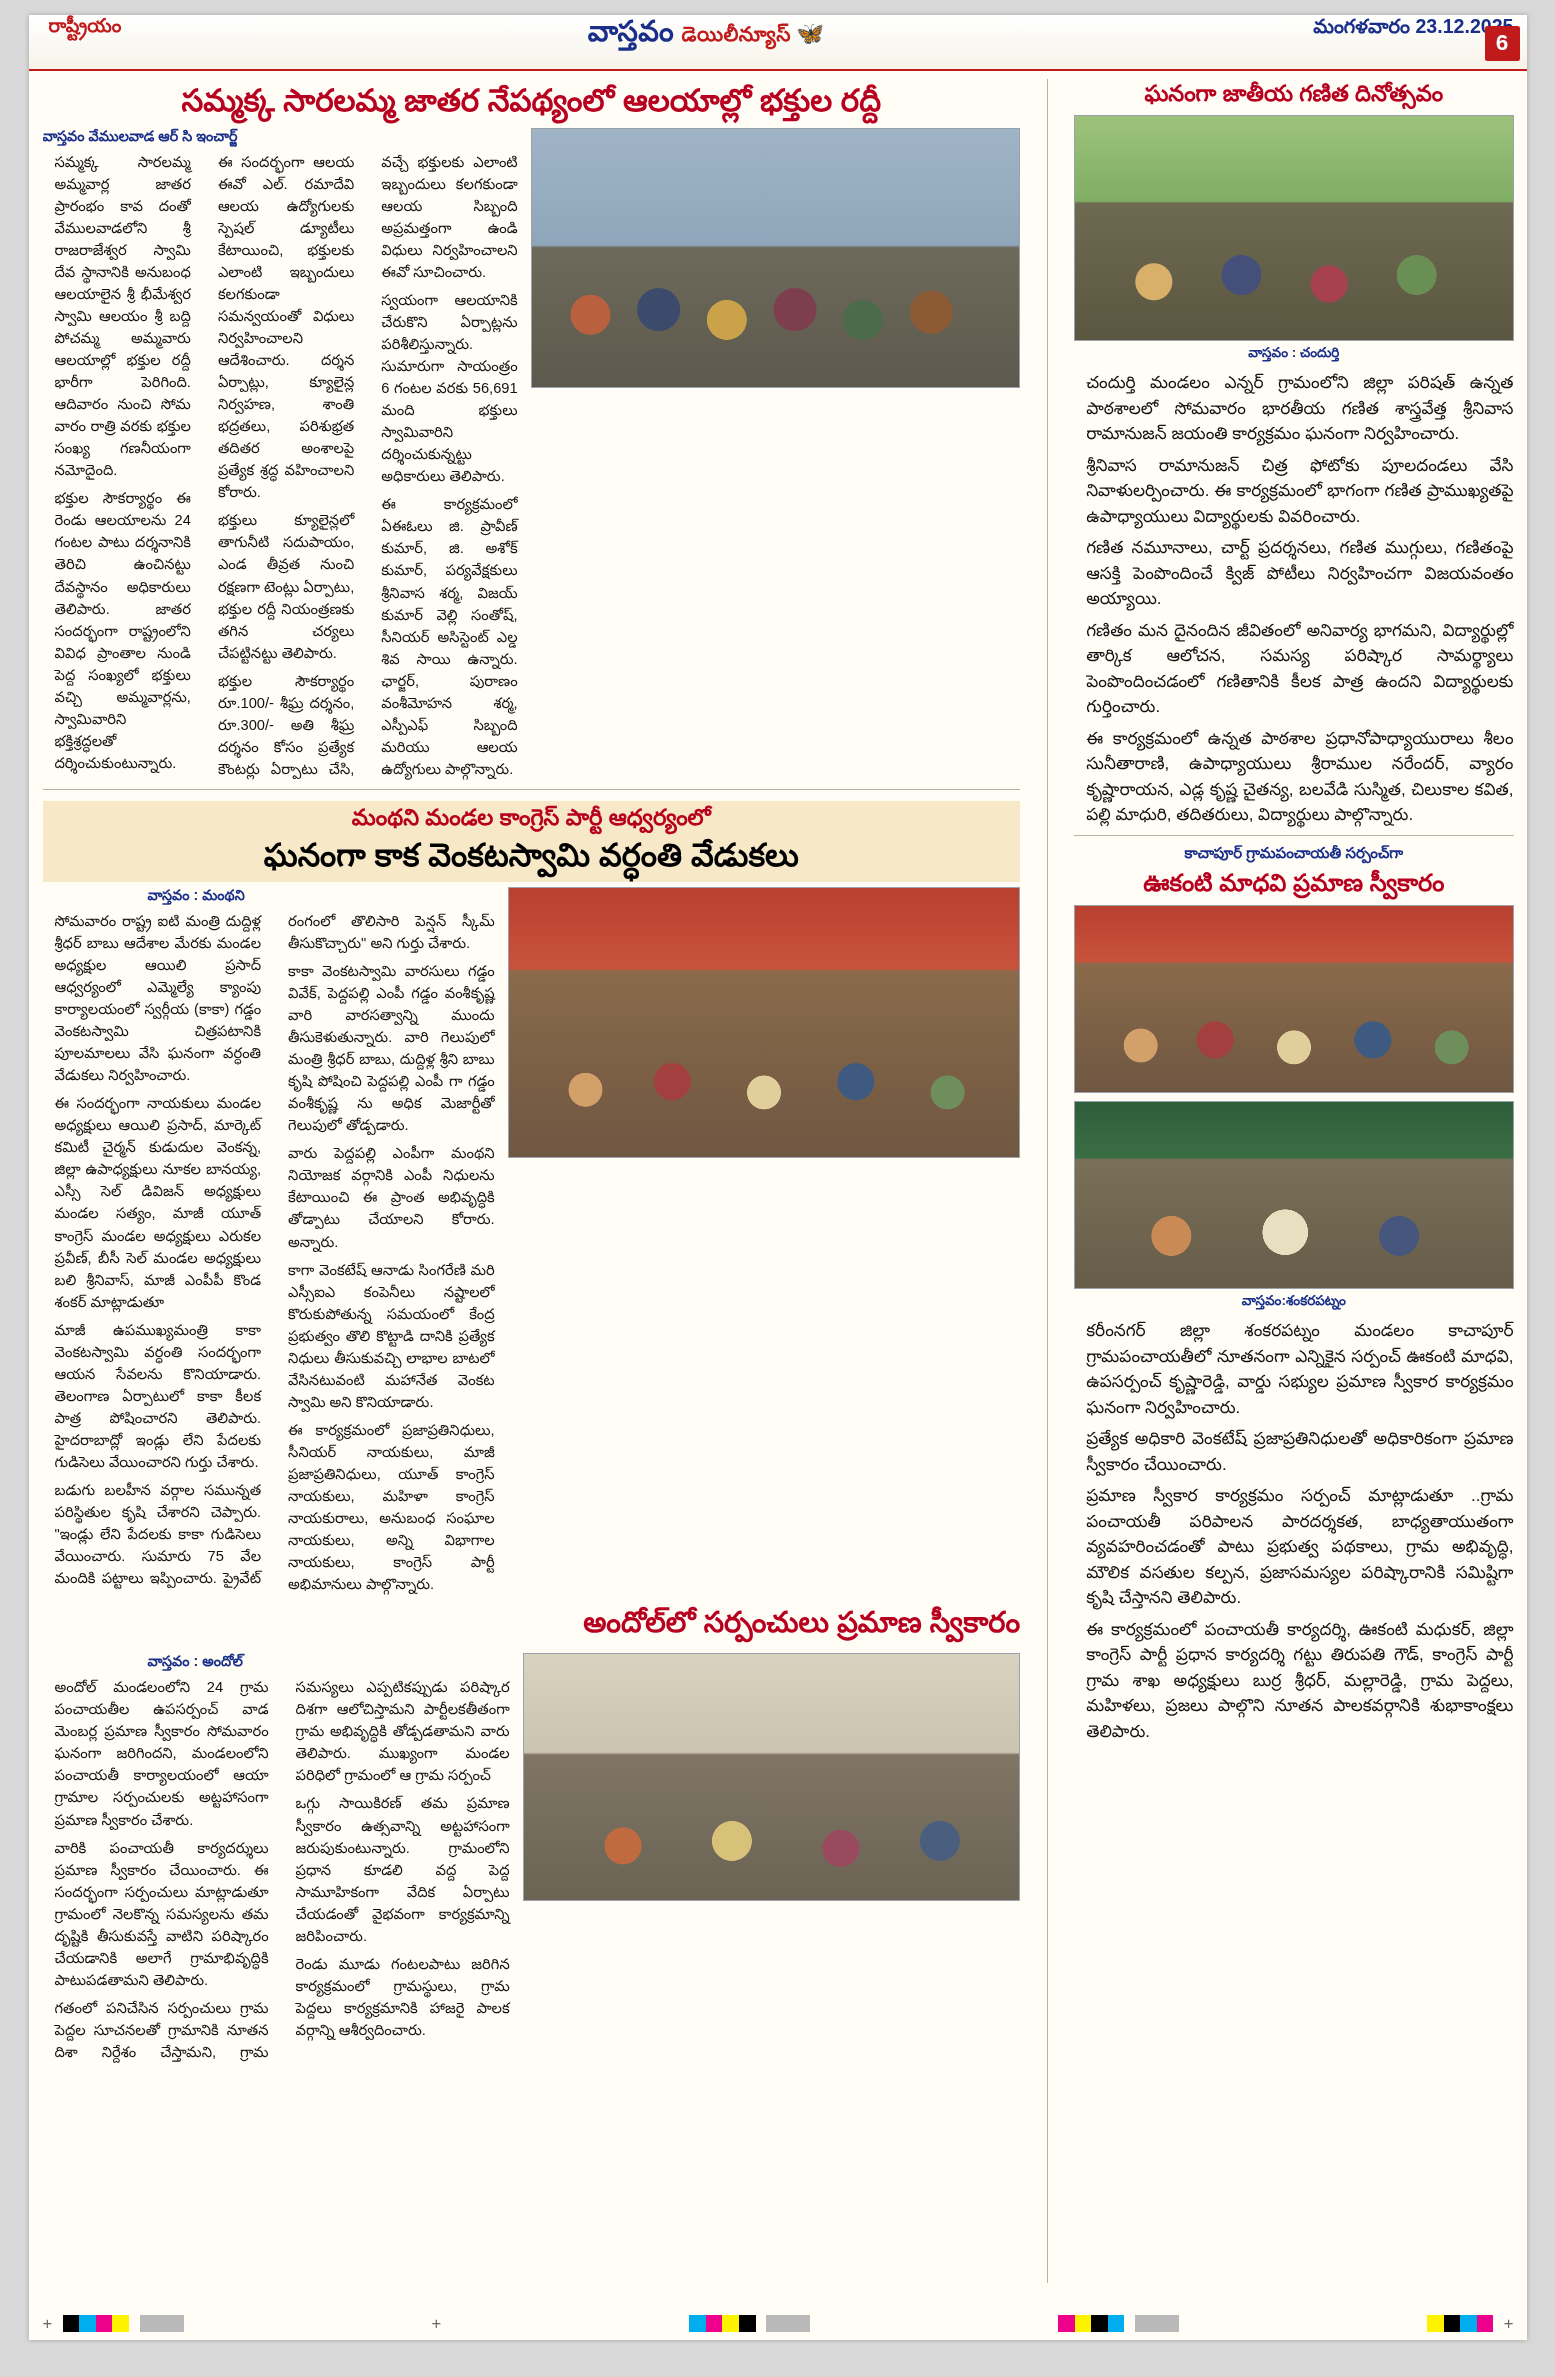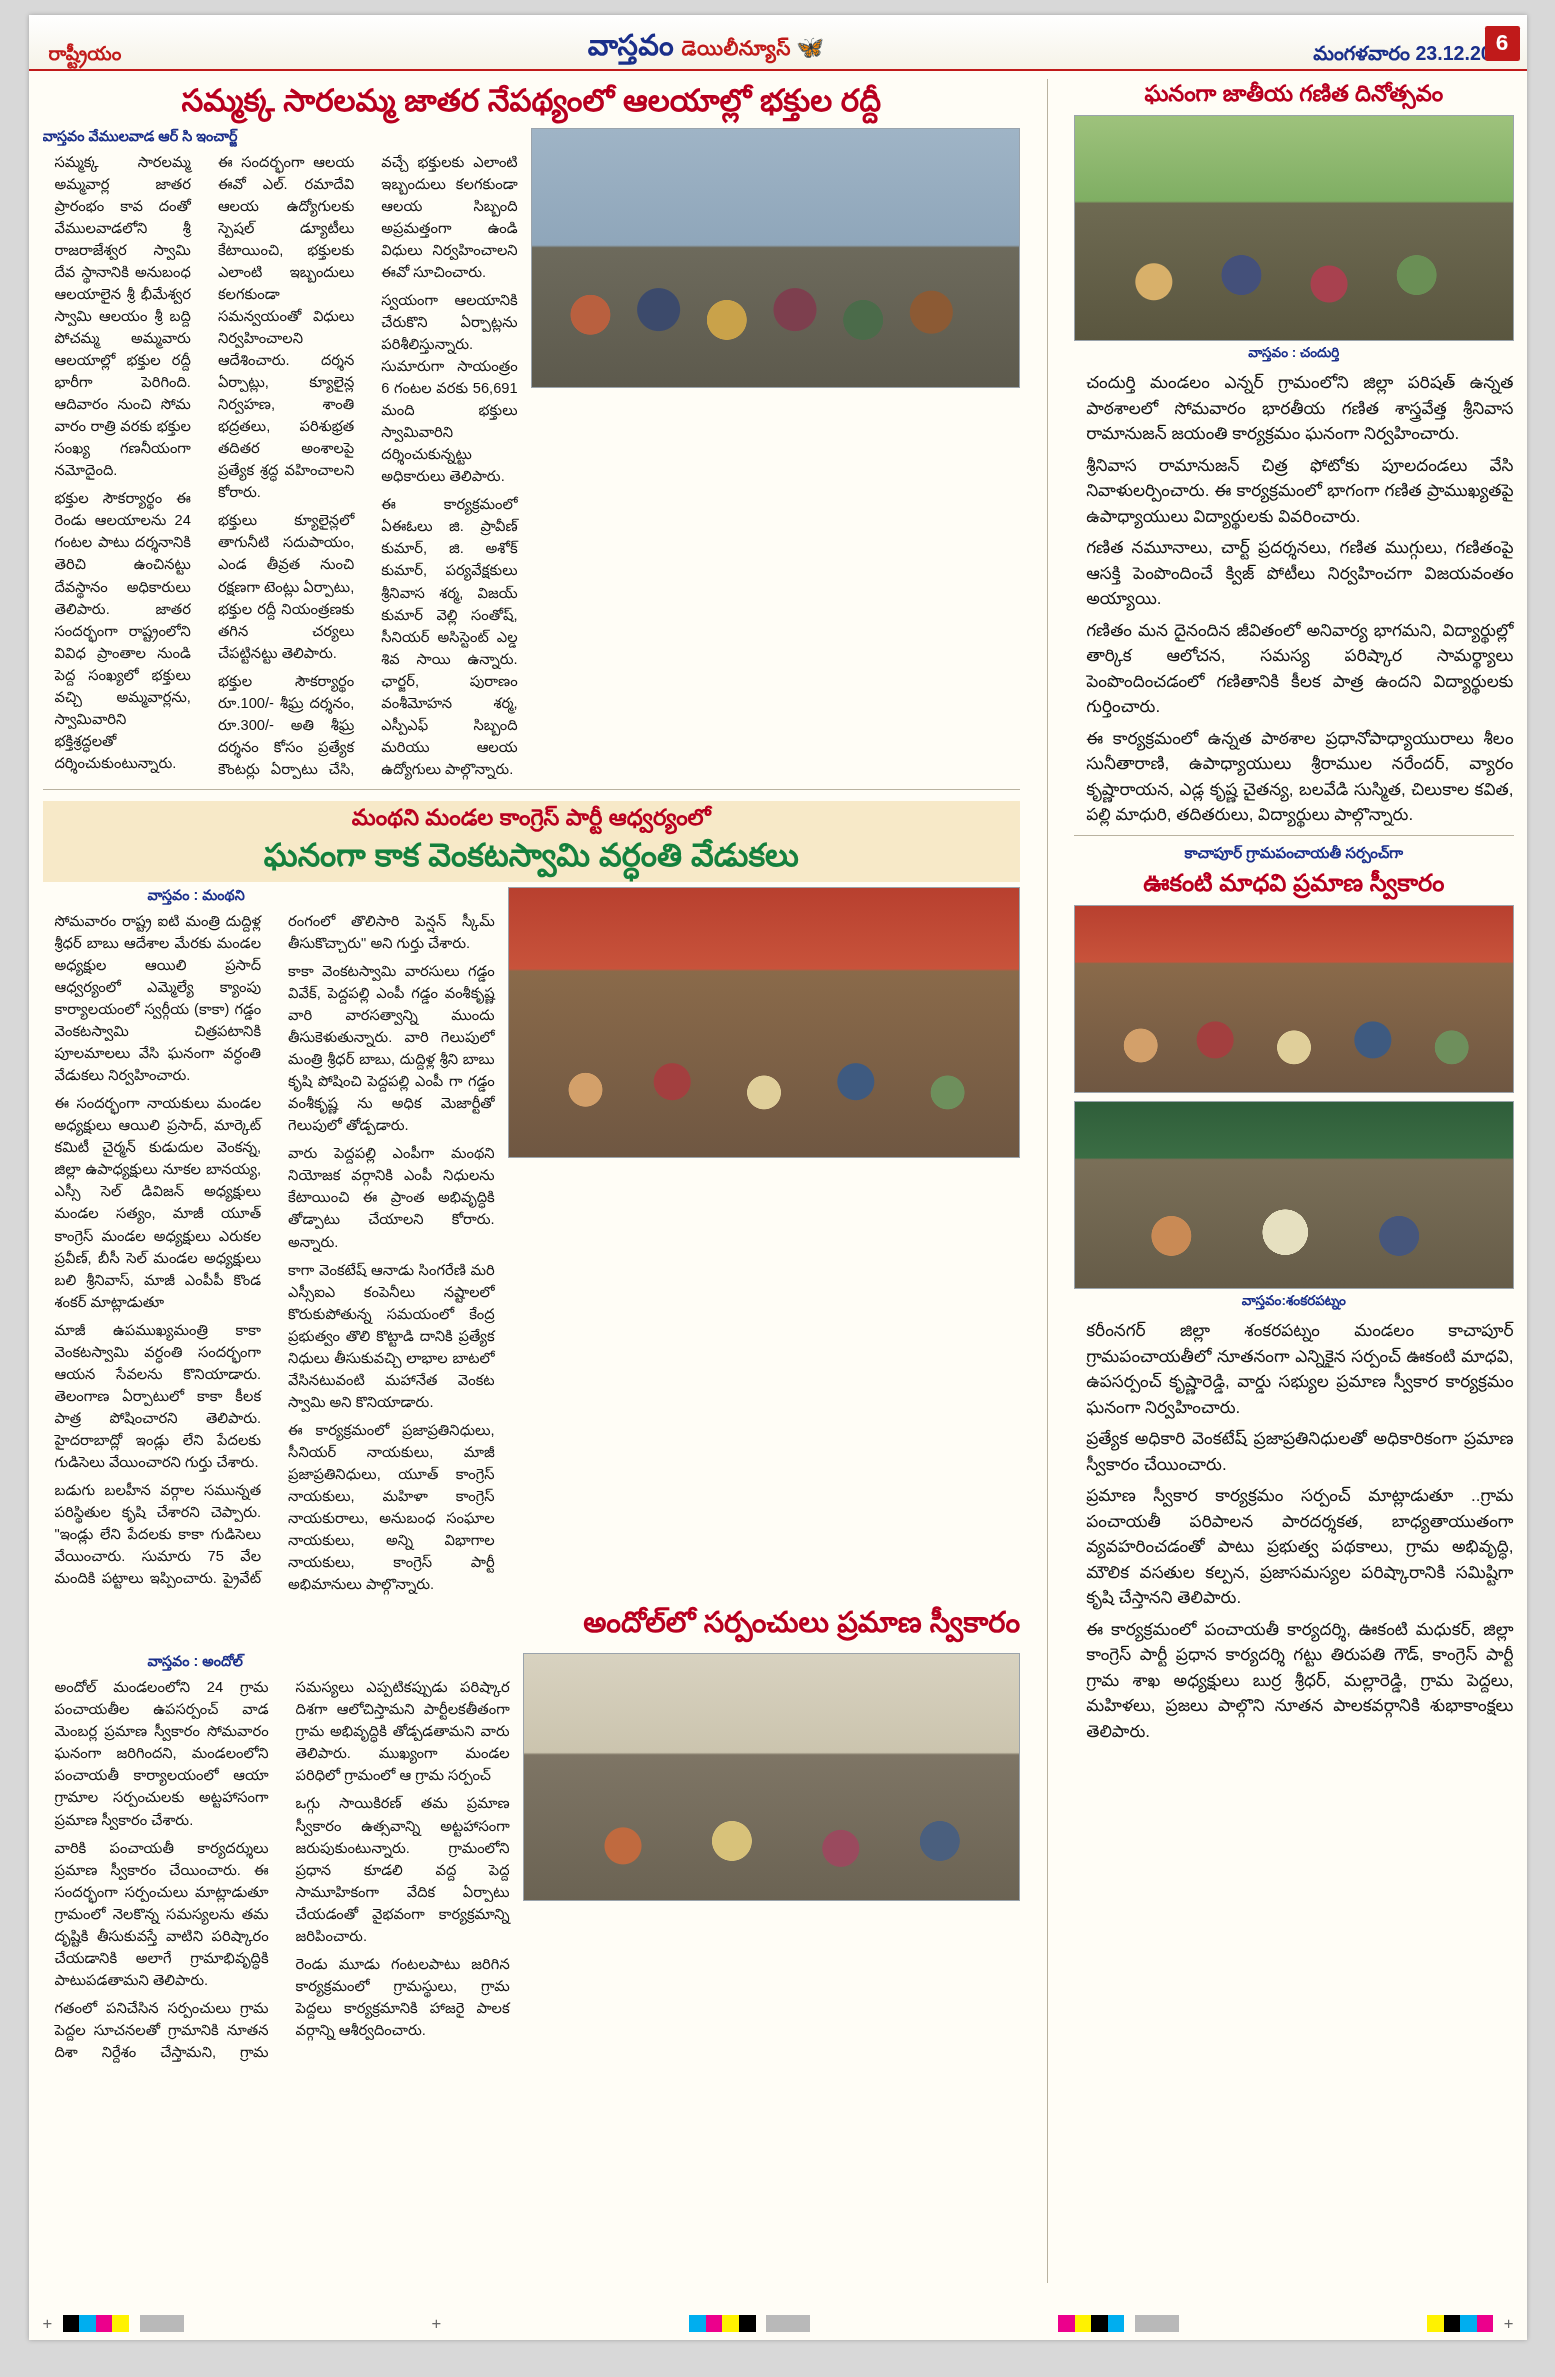--- a/index.html
+++ b/index.html
@@ -18,21 +18,21 @@
     box-shadow: 0 0 4.5px rgba(0,0,0,.25);
     overflow: hidden;
   }
   
   .masthead {
     position: relative;
     height: 56px;
     background: linear-gradient(#fff, #f6f3e8);
     border-bottom: 2.3px solid #c01a1a;
     display: flex;
-    align-items: flex-end;
+    align-items: flex-start;
   }
   .mast-left {
     width: 181px;
     padding-left: 19.6px;
     color: #c01a1a;
     font-size: 19px;
     font-weight: bold;
   }
   .mast-center {
     flex: 1;
@@ -86,21 +86,21 @@
     text-align: center;
     line-height: 1.15;
   }
   .hl-band {
     background: #f7e9c8;
     text-align:center;
     padding: 4.5px 0 7.5px 0;
     margin: 10.5px 0 4.5px 0;
   }
   .hl-band .l1 { color:#b8001f; font-size: 22.6px; font-weight:bold; }
-  .hl-band .l2 { color:#15803d; font-size: 32px; font-weight:bold; line-height:1.2;}
+  .hl-band .l2 { color:#000000; font-size: 32px; font-weight:bold; line-height:1.2;}
   h2.sec {
     color: #b8001f;
     font-size: 29px;
     font-weight: bold;
     text-align:right;
     margin: 10.5px 0 7.5px 0;
   }
   .byline {
     color: #1a2f8a;
     font-size: 14.3px;

